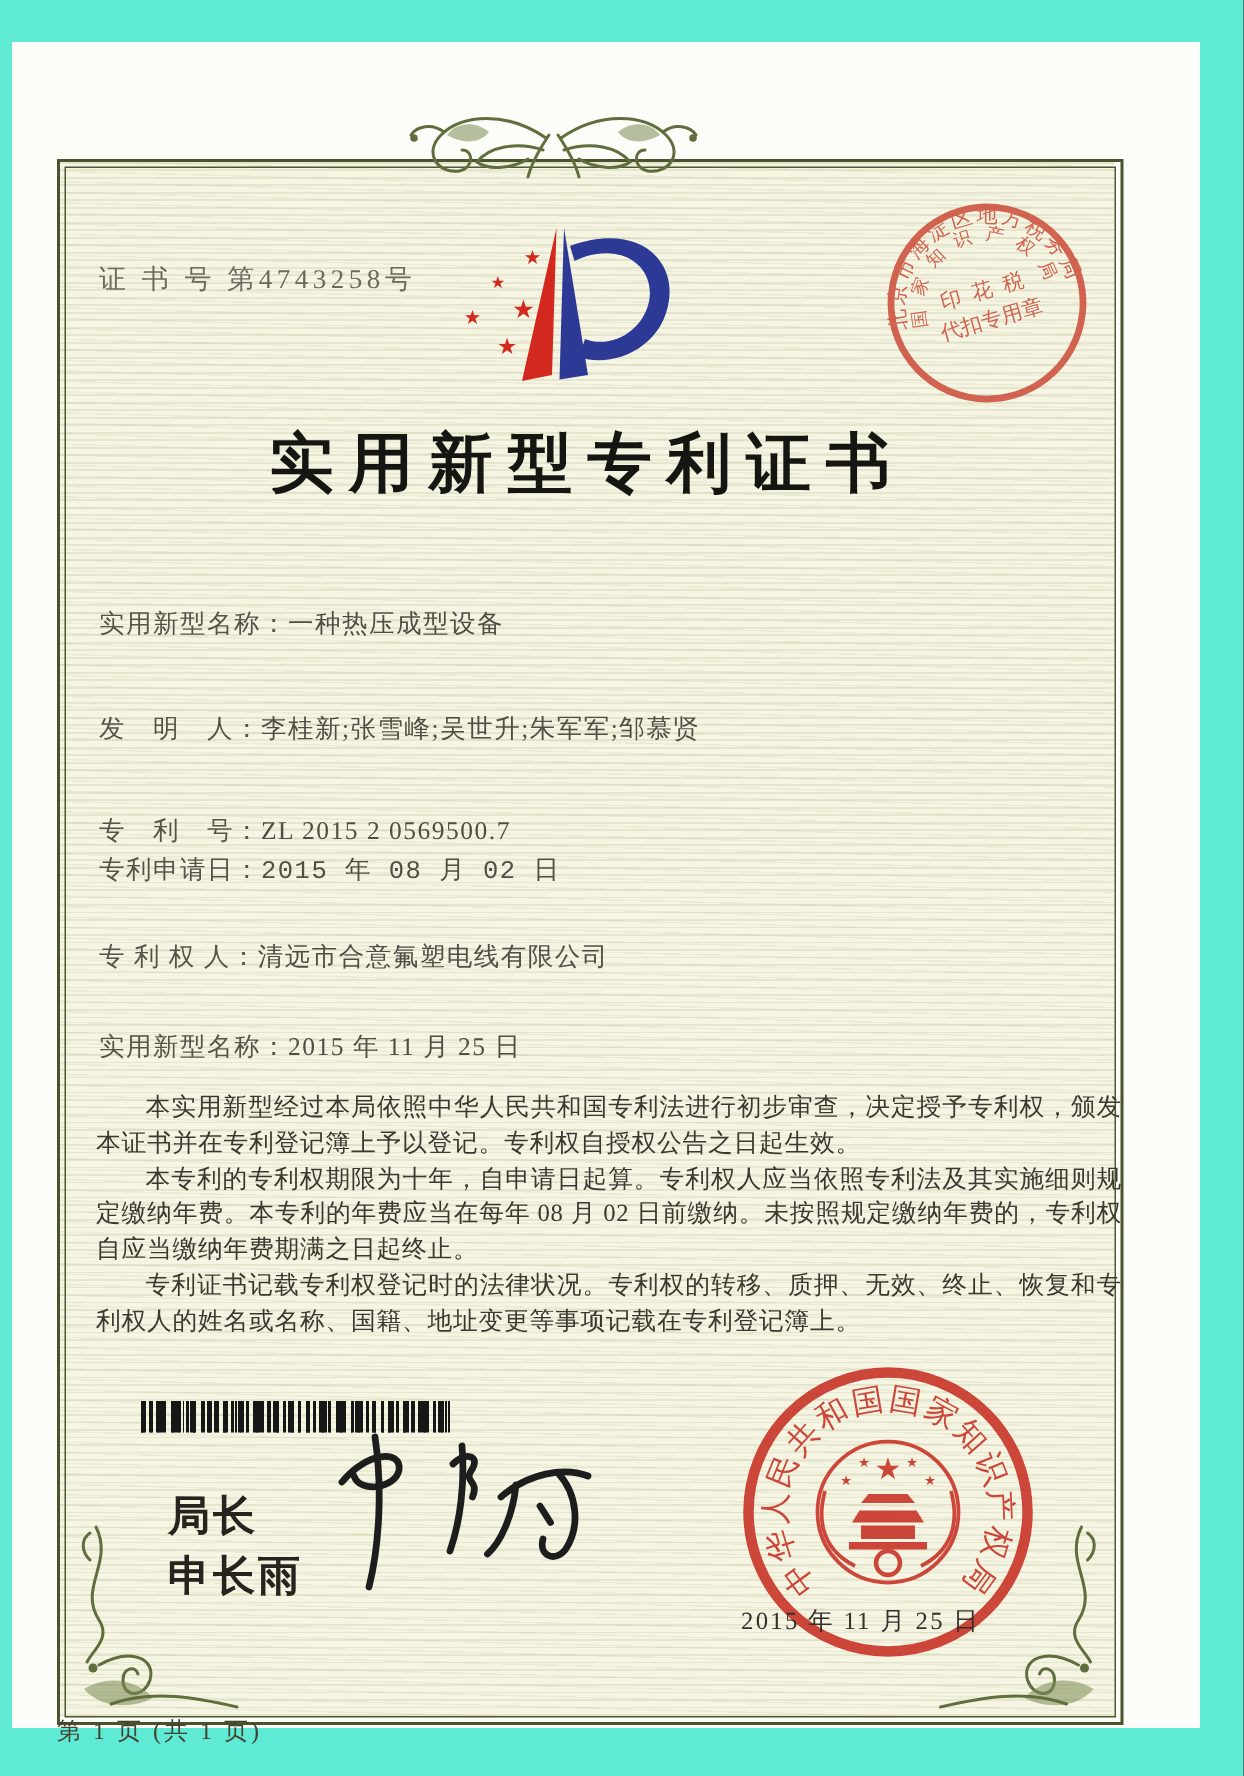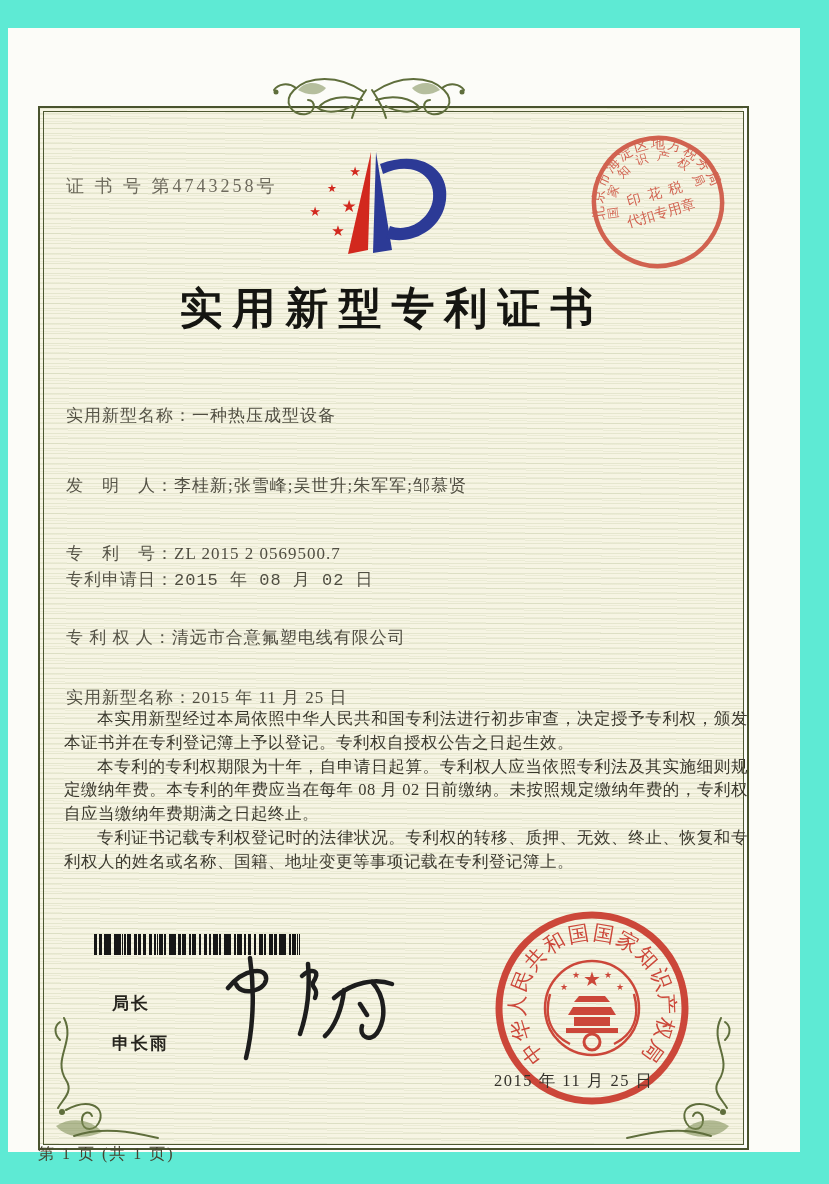--- a/index.html
+++ b/index.html
@@ -11,30 +11,30 @@
           repeating-linear-gradient(0deg, rgba(158,172,118,0.20) 0 1px, transparent 1px 5px),
           repeating-linear-gradient(1.5deg, rgba(158,172,118,0.12) 0 1px, transparent 1px 7px);}
   .frame{position:absolute;left:30px;top:78px;width:707px;height:1040px;border:2px solid #49532e;pointer-events:none;}
   .frame::before{content:"";position:absolute;inset:3px;border:1px solid #4d5731;}
   .abs{position:absolute;}
   .cert-no{left:58px;top:146px;font-size:18px;letter-spacing:3px;color:#6d6a5c;}
   .title{left:30px;top:252px;width:707px;text-align:center;font-size:43px;font-weight:700;
          letter-spacing:10px;color:#151511;}
   .field{left:58px;font-size:17px;color:#565447;letter-spacing:1px;white-space:nowrap;}
   .field .val{color:#504e42;}
-  .para-block{left:56px;top:679px;width:684px;font-size:16.5px;line-height:23.8px;color:#3b392e;
+  .para-block{left:56px;top:698px;width:684px;font-size:16.5px;line-height:23.8px;color:#3b392e;
               text-align:justify;}
   .para-block p{margin:0;text-indent:2em;letter-spacing:.5px;}
   .barcode{left:86px;top:906px;width:206px;height:21px;
     background-image:
       repeating-linear-gradient(90deg,#161616 0 2px,transparent 2px 5px),
       repeating-linear-gradient(90deg,#161616 0 1px,transparent 1px 7px),
       repeating-linear-gradient(90deg,#161616 0 3px,transparent 3px 11px);}
   .director{left:104px;font-family:Liberation Mono, monospace;
-            font-weight:600;font-size:17px;color:#26241e;letter-spacing:2px;}
+            font-weight:600;font-size:28px;color:#26241e;letter-spacing:2px;}
   .seal-date{left:486px;top:1042px;font-size:16.5px;color:#33312a;letter-spacing:1.5px;z-index:6;}
   .footer{left:30px;top:1116px;width:707px;text-align:left;font-size:16px;color:#45432f;letter-spacing:2px;}
   svg{display:block;}
   .seal-svg{opacity:.92;}
   .stamp-svg{opacity:.85;}
 </style>
 </head>
 <body>
 
 <div class="stage">

